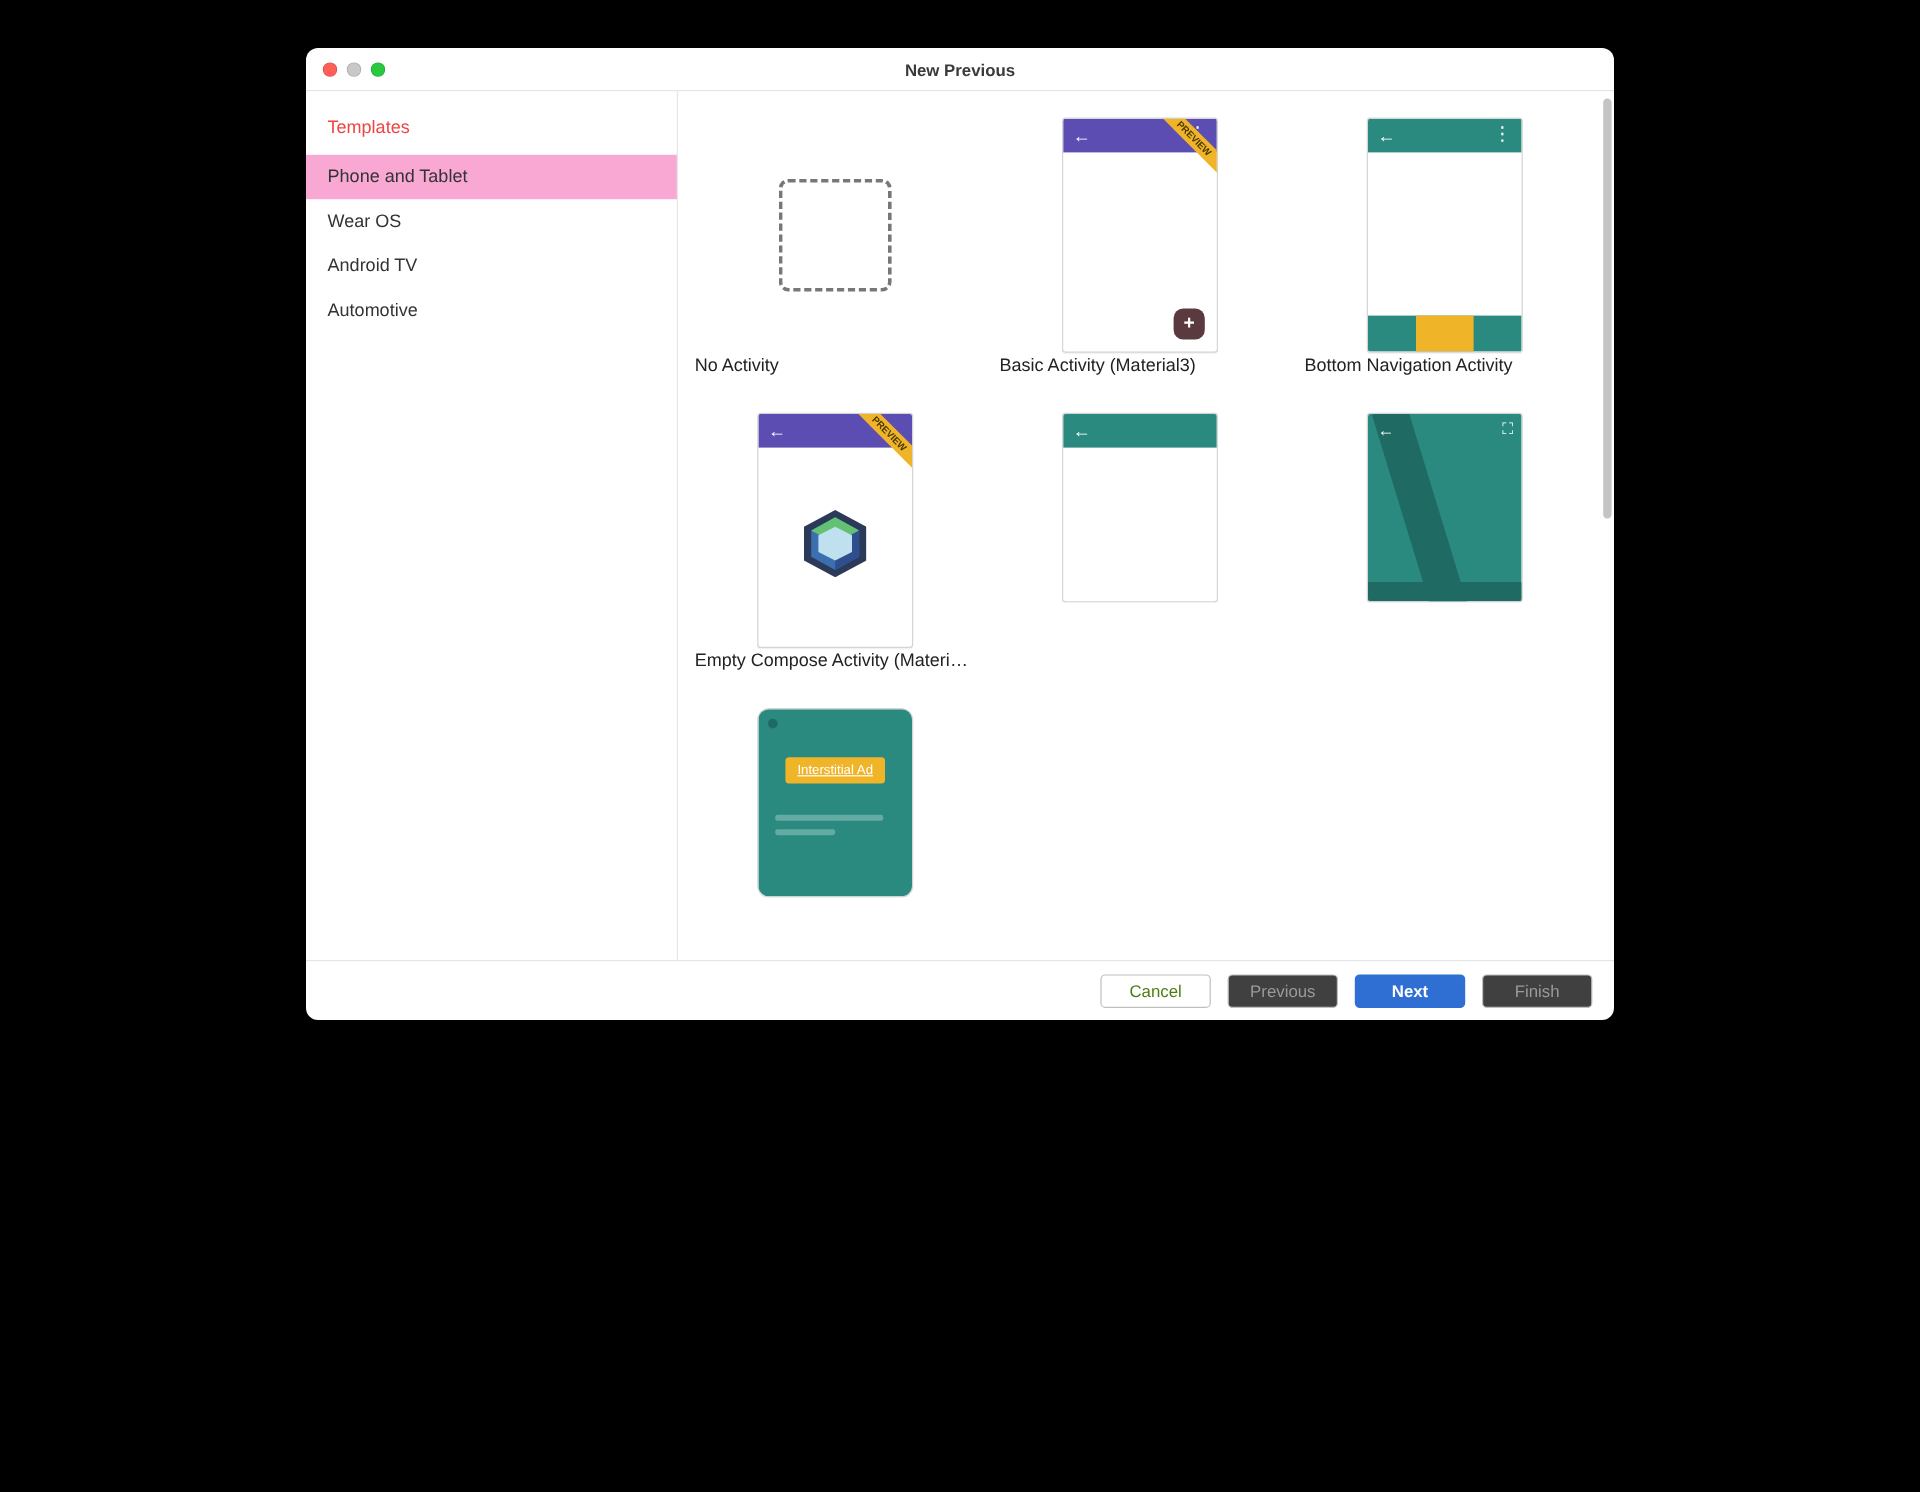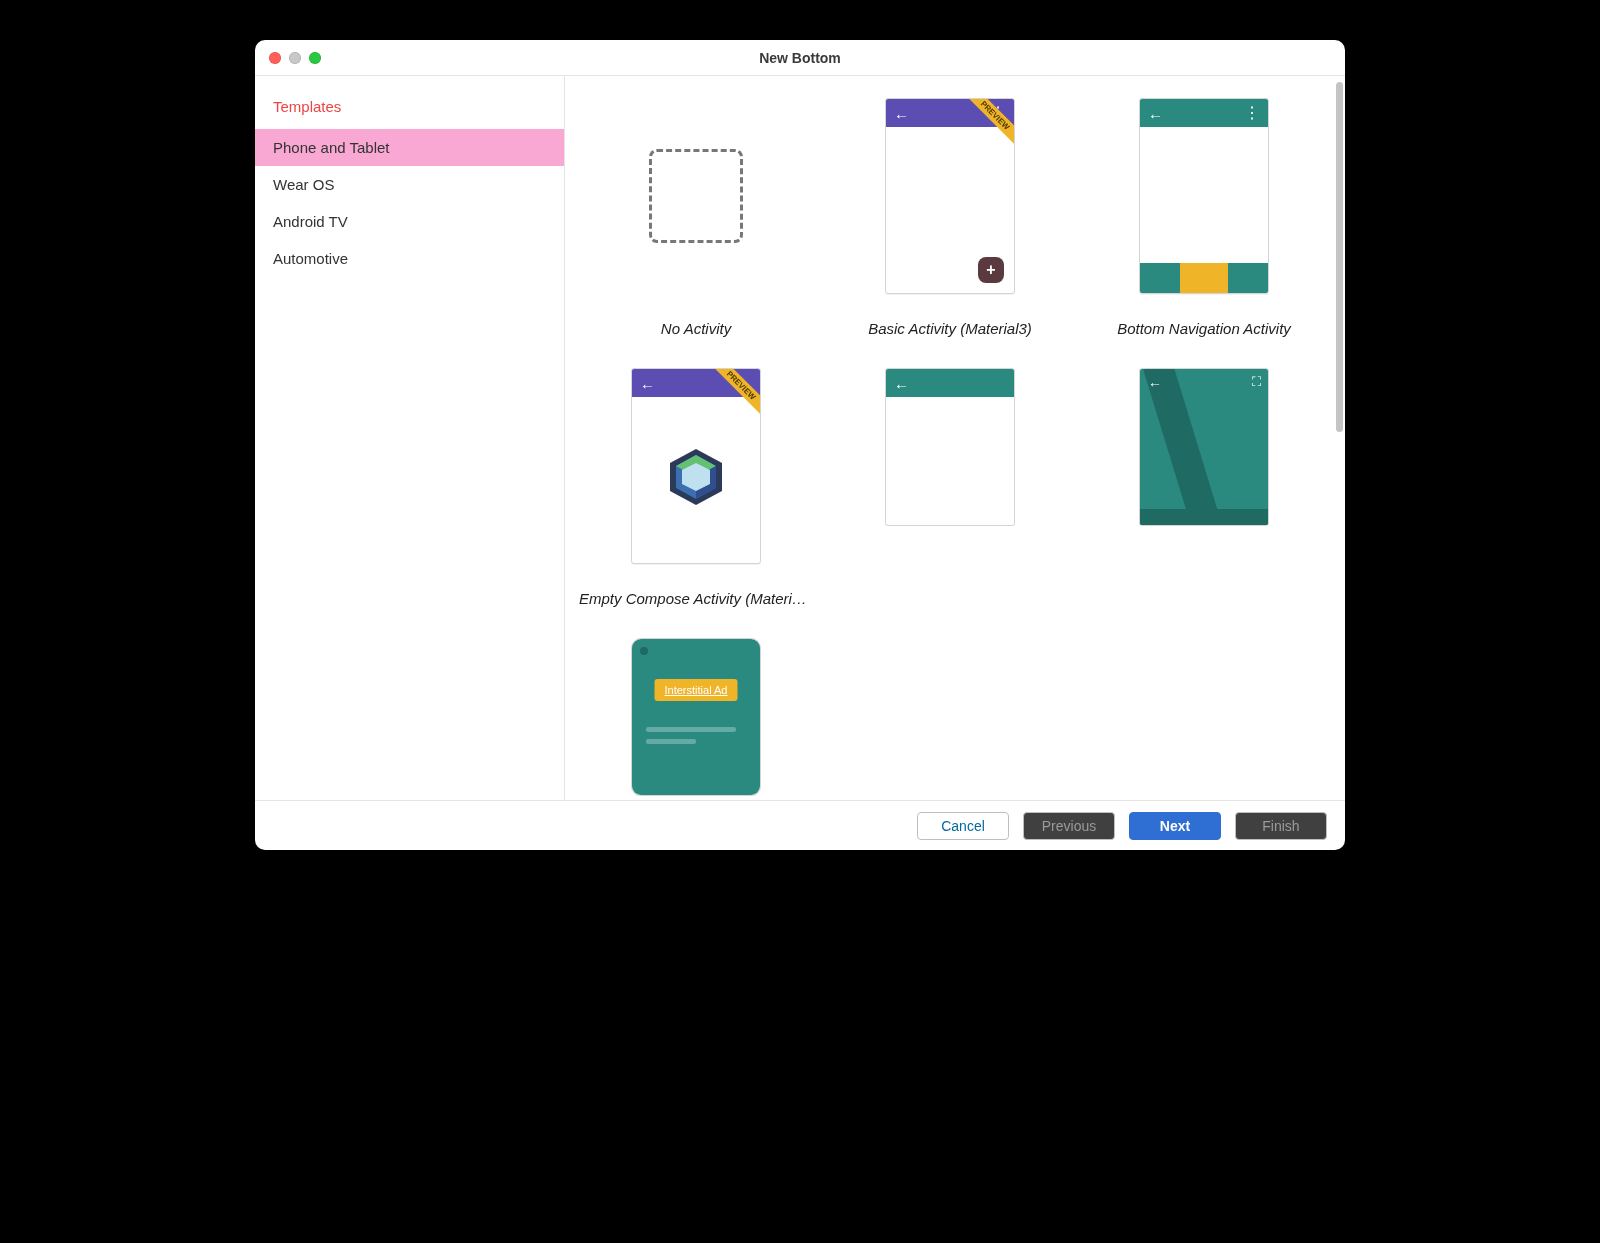--- a/index.html
+++ b/index.html
@@ -98,26 +98,25 @@
   .thumb {
     width: 130px; height: 196px;
     background: #fff;
     border: 1px solid #d5d5d5;
     border-radius: 3px;
     position: relative;
     overflow: hidden;
     box-shadow: 0 1px 0 rgba(0,0,0,.05);
   }
   .label {
-    margin-top: 24px; height: 24px;
-    width: 100%; text-align: center;
+    margin-top: 0; height: 24px;
+    width: 100%; text-align: left;
     font-size: 15px; color: #222;
     white-space: nowrap; overflow: hidden; text-overflow: ellipsis;
     padding: 2px 6px 0;
-    font-style: italic;
   }
   .cell.selected .label { background: #1d6fd6; color: #fff; }
 
   
   .no-activity {
     border: none; background: transparent; box-shadow: none;
     display: flex; align-items: center; justify-content: center;
   }
   .no-activity .dashed {
     width: 94px; height: 94px; border: 3px dashed #777; border-radius: 8px;
@@ -202,39 +201,39 @@
   
   .footer {
     flex: 0 0 50px; height: 50px;
     border-top: 1px solid #e5e5e5;
     display: flex; align-items: center; justify-content: flex-end;
     gap: 14px; padding: 0 18px;
   }
   .btn {
     min-width: 92px; height: 28px;
     border: 1px solid #bfbfbf; border-radius: 4px;
-    background: #fff; color: #0369a1;
+    background: #fff; color: #4d7c0f;
     font-size: 14px; cursor: pointer;
     display: flex; align-items: center; justify-content: center;
   }
   .btn.primary { background: #2f6fd3; border-color: #2f6fd3; color: #ffffff; font-weight: 700; }
   .btn.disabled { background: #404040; color: #9a9a9a; cursor: default; }
 </style>
 </head>
 <body>
 
 <div class="window">
 
   <div class="titlebar">
     <div class="traffic">
       <span class="tl-close"></span>
       <span class="tl-min"></span>
       <span class="tl-max"></span>
     </div>
-    <div class="title">New Bottom</div>
+    <div class="title">New Previous</div>
   </div>
 
   <div class="body">
 
     <div class="sidebar">
       <div class="heading">Templates</div>
       <div class="item selected">
         <span>Phone and Tablet</span>
       </div>
       <div class="item">

